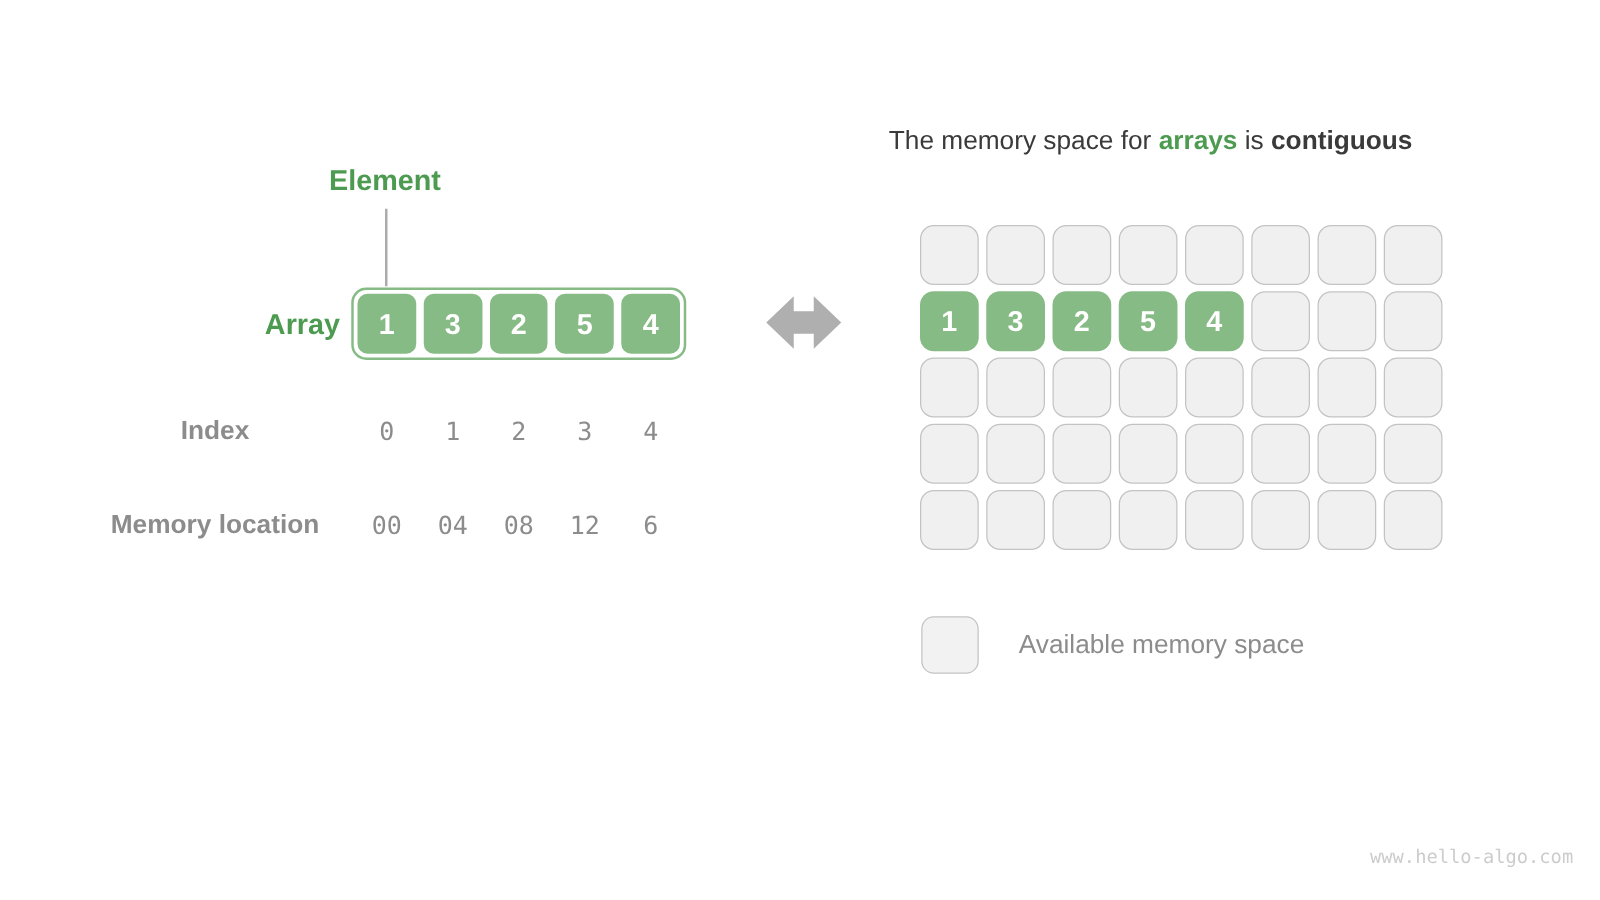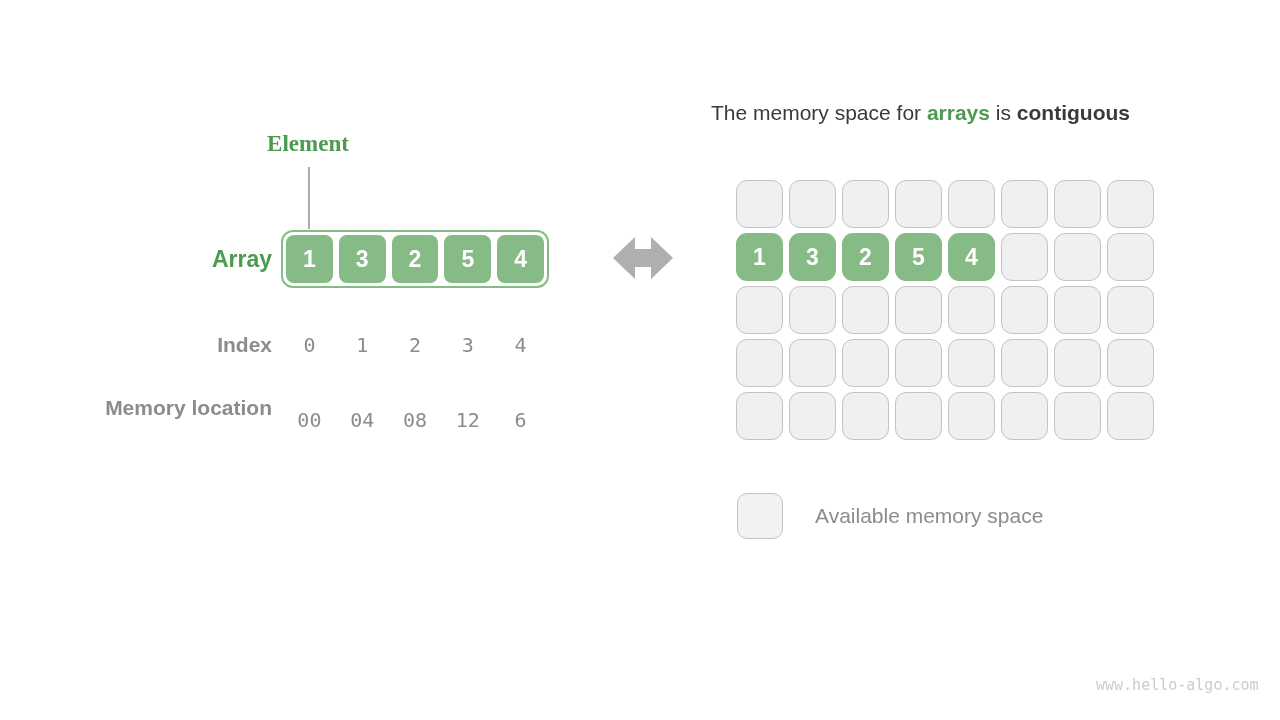--- a/index.html
+++ b/index.html
@@ -11,21 +11,20 @@
     background: #ffffff;
     overflow: hidden;
     font-family: "Liberation Sans", "DejaVu Sans", sans-serif;
   }
 
   
   .element-label {
     position: absolute; left: 208px; top: 131px; width: 200px;
     text-align: center; font-size: 23px; font-weight: bold;
     color: var(--green-text);
-    font-family: Liberation Serif, serif;
   }
   .pointer-line {
     position: absolute; left: 308px; top: 167px;
     width: 1.5px; height: 62px; background: var(--line-gray);
   }
   .array-label {
     position: absolute; left: 72px; top: 246px; width: 200px;
     text-align: right; font-size: 23px; font-weight: bold;
     color: var(--green-text);
   }
@@ -40,25 +39,25 @@
   }
   .acell {
     flex: 1;
     background: var(--green-fill);
     border-radius: 8px;
     display: flex; align-items: center; justify-content: center;
     color: #ffffff; font-size: 23px; font-weight: bold;
   }
   .row-label {
     position: absolute; left: 72px; width: 200px;
-    text-align: right; font-size: 21px; font-weight: bold;
+    text-align: center; font-size: 21px; font-weight: bold;
     color: var(--gray-text);
   }
   .row-label.idx { top: 333px; }
-  .row-label.mem { top: 396px; }
+  .row-label.mem { top: 408px; }
   .vals {
     position: absolute; left: 286px; width: 258px;
     display: flex; gap: 6px;
     font-family: "DejaVu Sans Mono", "Liberation Mono", monospace;
     font-size: 20px; color: var(--gray-text);
   }
   .vals.idx { top: 333px; }
   .vals.mem { top: 408px; }
   .val { flex: 1; text-align: center; }
 

